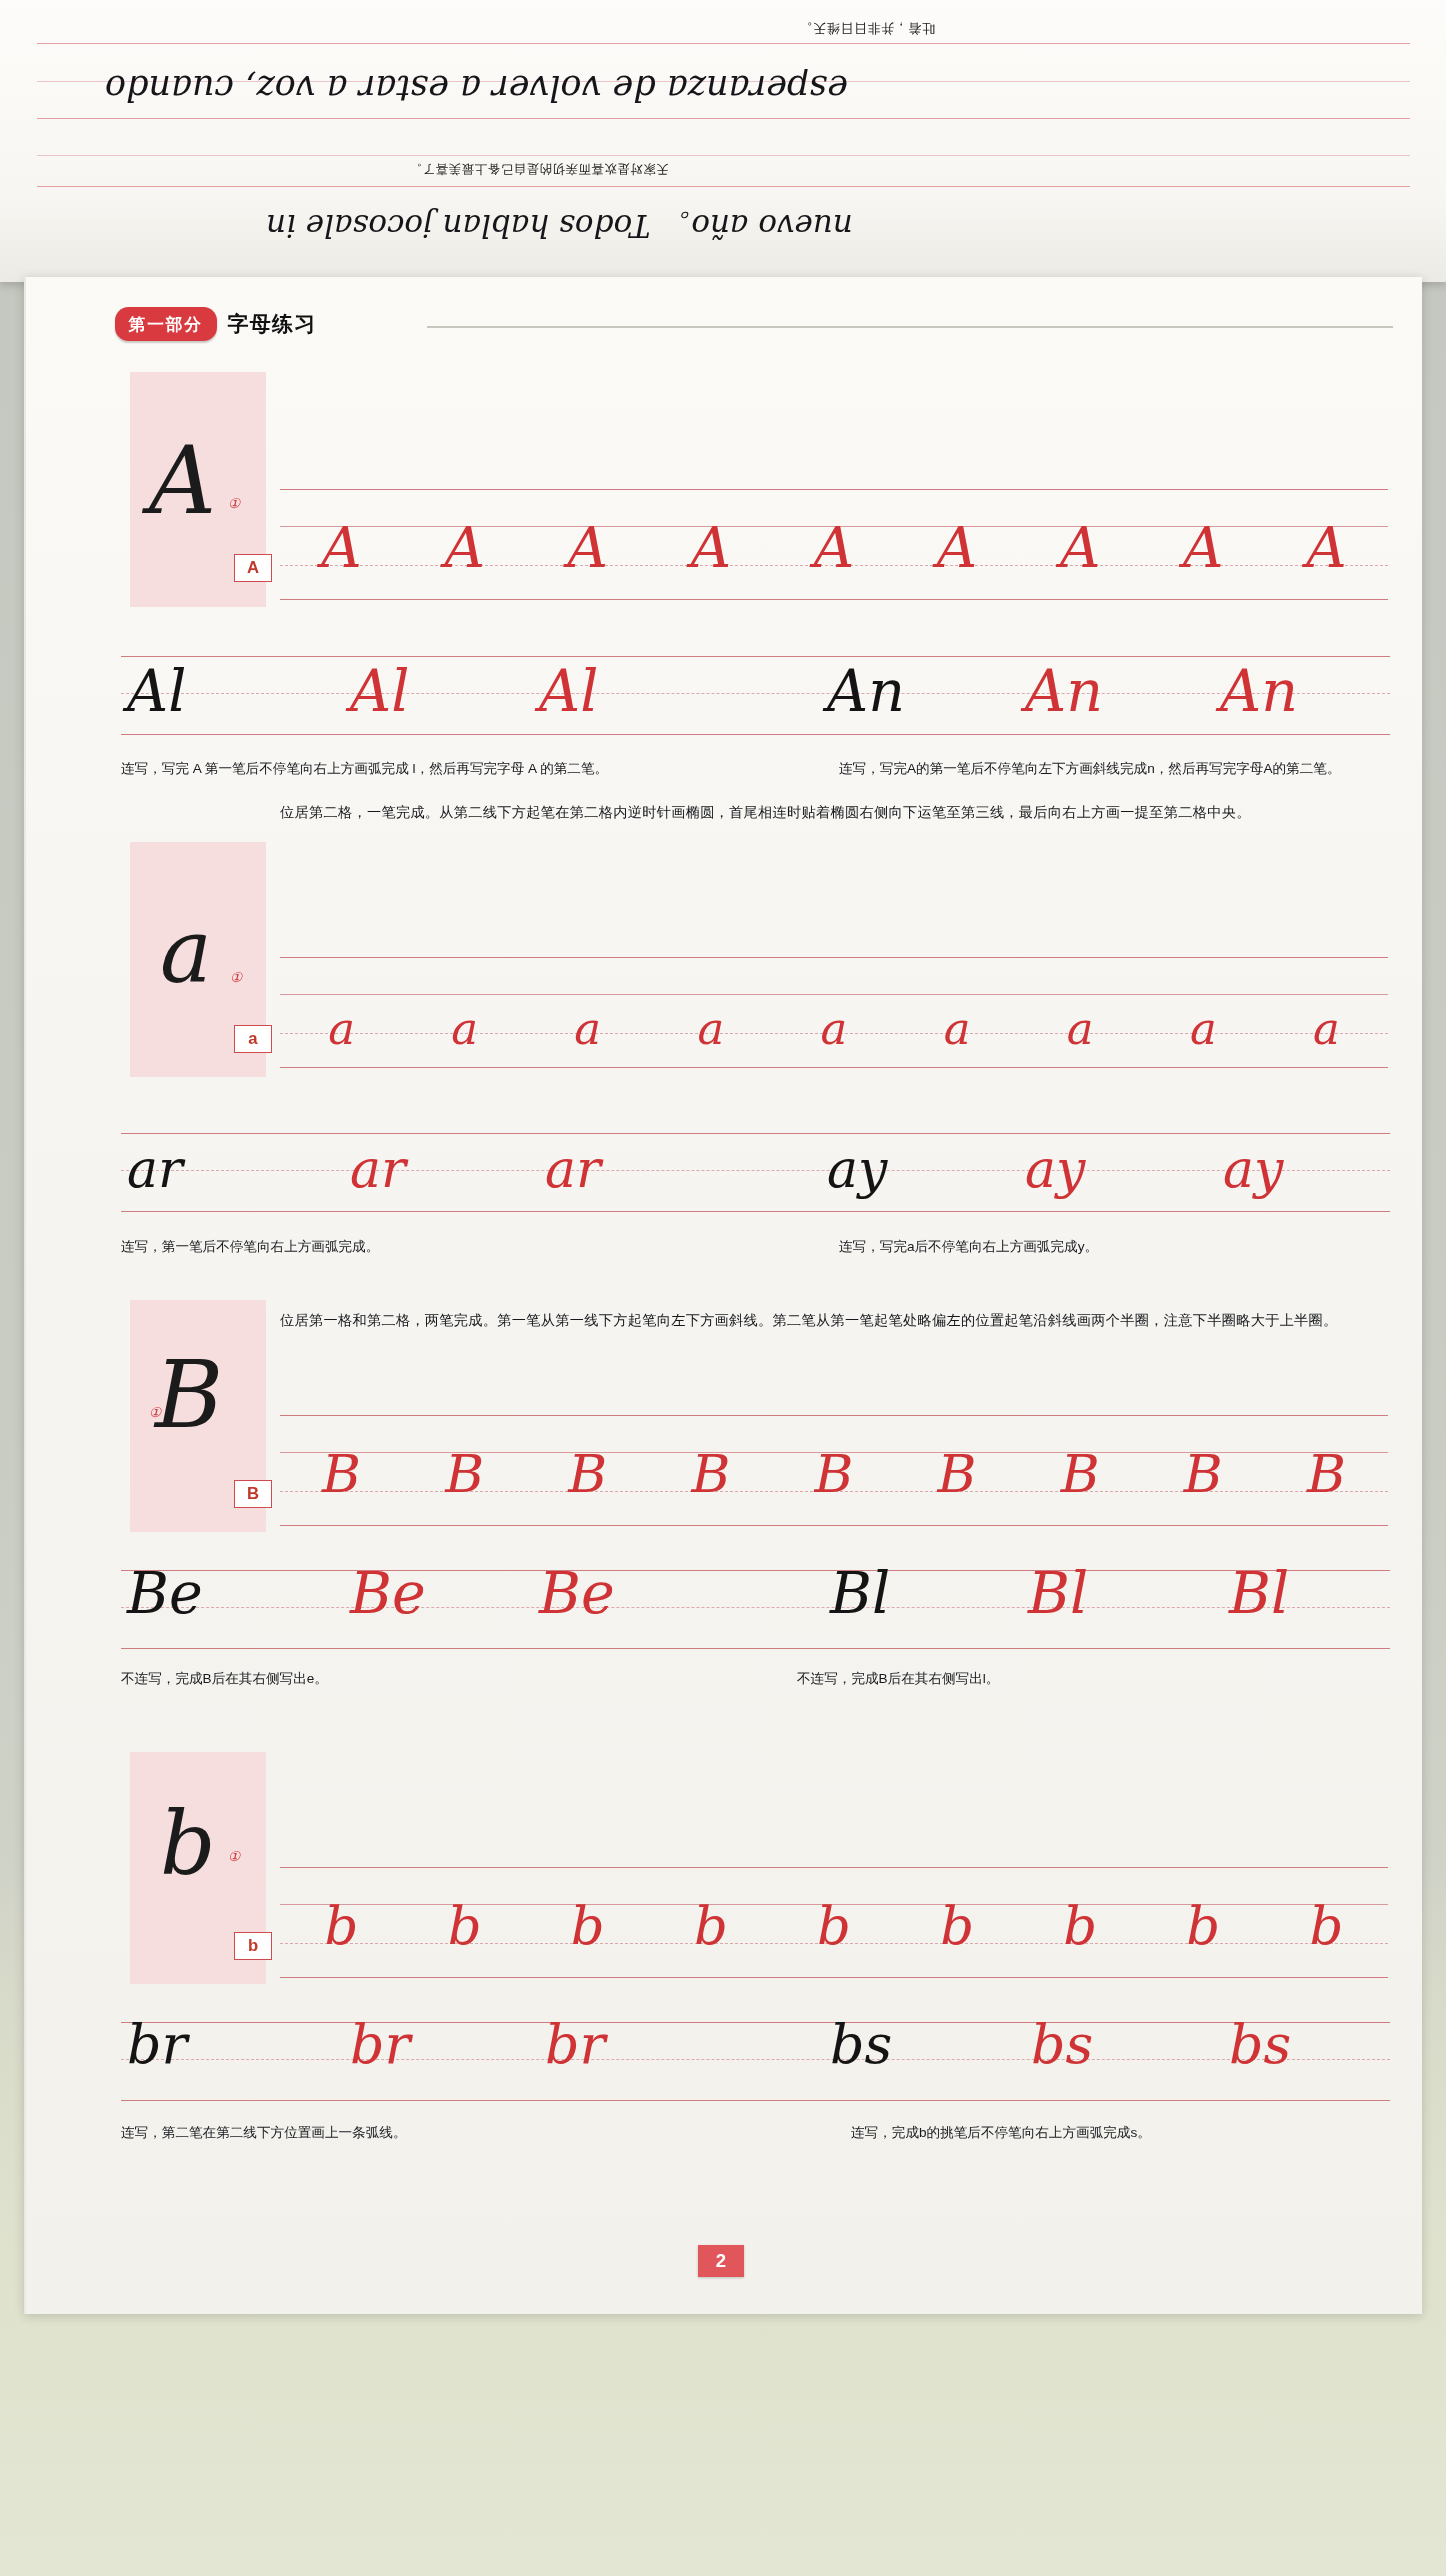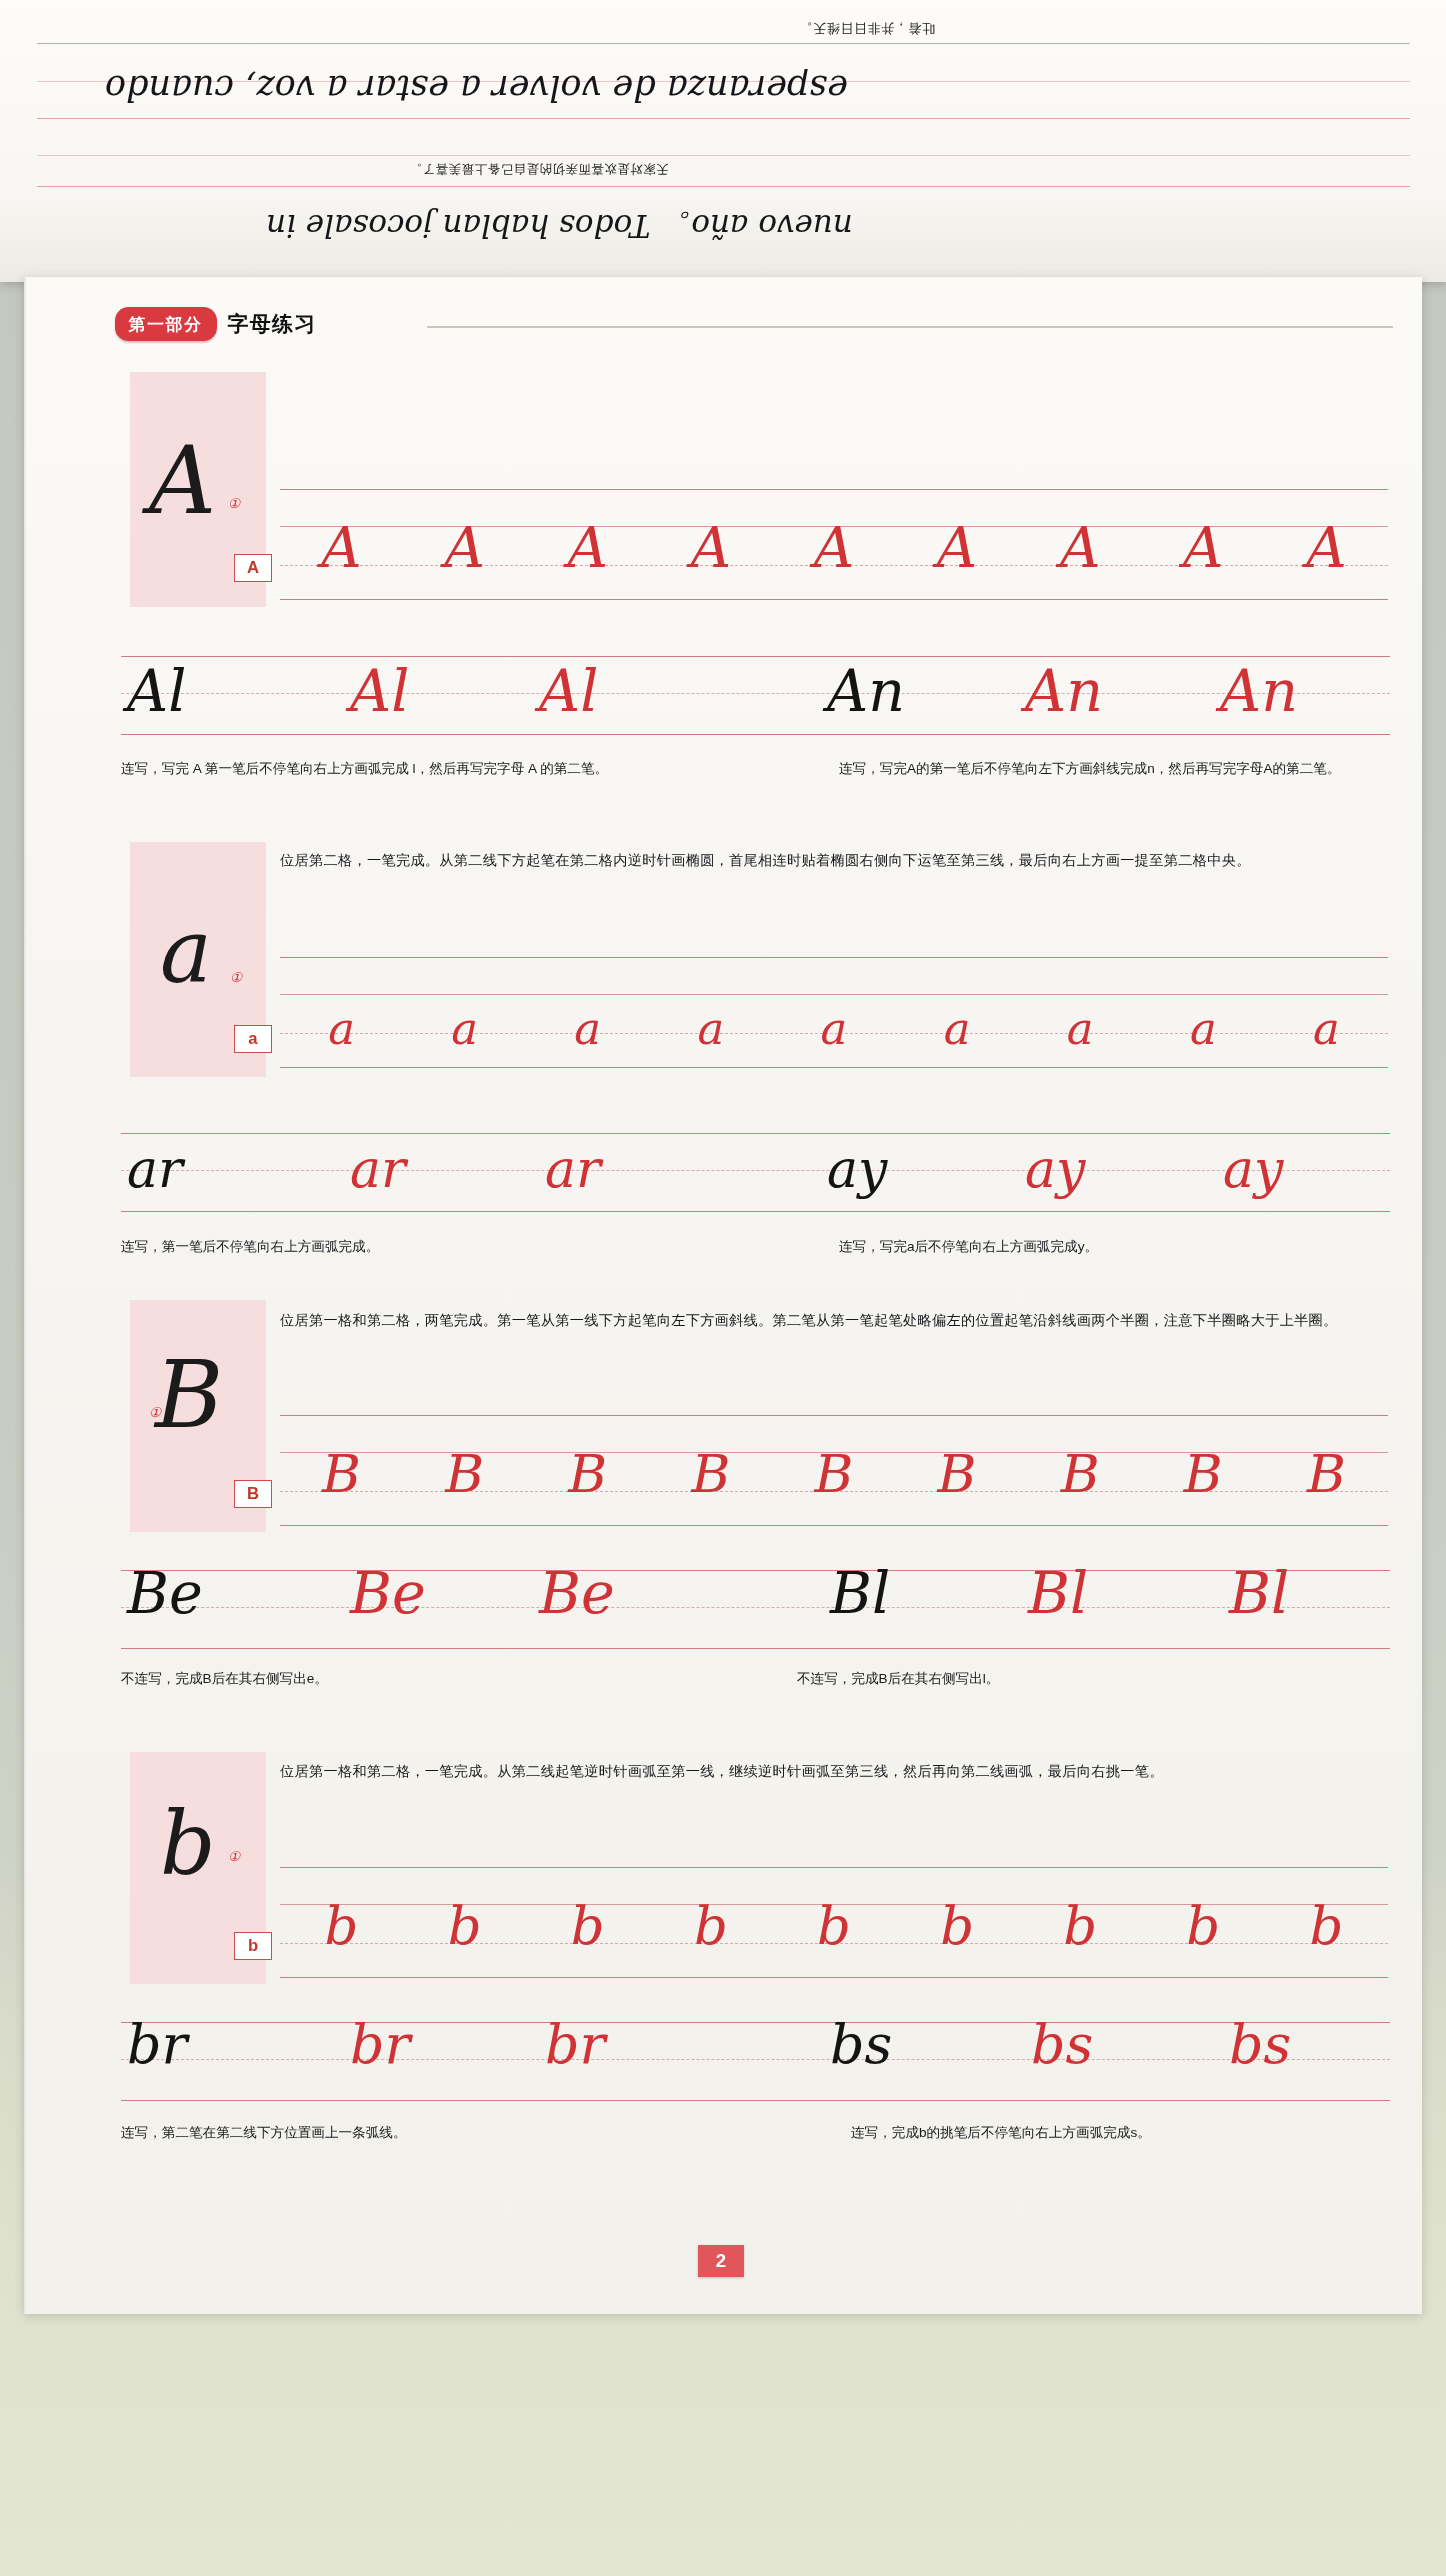--- a/index.html
+++ b/index.html
@@ -120,21 +120,21 @@
   <div class="glyph red" style="left:1220px;top:658px;font-size:57px;">An</div>
 
   <div class="note" style="left:121px;top:757px;width:514px;">连写，写完 A 第一笔后不停笔向右上方画弧完成 l，然后再写完字母 A 的第二笔。</div>
   <div class="note" style="left:839px;top:757px;width:545px;">连写，写完A的第一笔后不停笔向左下方画斜线完成n，然后再写完字母A的第二笔。</div>
 
   <div class="pinkbox" style="left:130px;top:842px;width:136px;height:235px;"></div>
   <div class="thumb" style="left:160px;top:901px;font-size:87px;">a</div>
   <div class="thumb" style="left:230px;top:969px;font-size:13.6px;color:#cf3336;">①</div>
   <div class="capbox" style="left:234px;top:1025px;">a</div>
 
-  <div class="instr" style="left:280px;top:848px;width:1090px;">位居第二格，一笔完成。从第二线下方起笔在第二格内逆时针画椭圆，首尾相连时贴着椭圆右侧向下运笔至第三线，最后向右上方画一提至第二格中央。</div>
+  <div class="instr" style="left:280px;top:800px;width:1090px;">位居第二格，一笔完成。从第二线下方起笔在第二格内逆时针画椭圆，首尾相连时贴着椭圆右侧向下运笔至第三线，最后向右上方画一提至第二格中央。</div>
 
   <div class="staff" style="left:280px;top:957px;width:1108px;height:111px;">
     <i class="top" style="top:0px;"></i>
     <i style="top:37px;"></i>
     <i class="mid" style="top:76px;"></i>
     <i class="bot" style="top:110px;"></i>
   </div>
   <div class="row-letters" style="left:280px;top:985px;width:1108px;height:87px;justify-content:space-around;">
     <span style="font-size:45px;width:111px;">a</span>
     <span style="font-size:45px;width:111px;">a</span>
@@ -200,21 +200,20 @@
   <div class="glyph red" style="left:1229px;top:1560px;font-size:57px;">Bl</div>
 
   <div class="note" style="left:121px;top:1667px;width:545px;">不连写，完成B后在其右侧写出e。</div>
   <div class="note" style="left:797px;top:1667px;width:545px;">不连写，完成B后在其右侧写出l。</div>
 
   <div class="pinkbox" style="left:130px;top:1752px;width:136px;height:232px;"></div>
   <div class="thumb" style="left:160px;top:1793px;font-size:87px;">b</div>
   <div class="thumb" style="left:228px;top:1848px;font-size:13.6px;color:#cf3336;">①</div>
   <div class="capbox" style="left:234px;top:1932px;">b</div>
 
-  <div class="instr" style="left:280px;top:1759px;width:1090px;">位居第一格和第二格，一笔完成。从第二线起笔逆时针画弧至第一线，继续逆时针画弧至第三线，然后再向第二线画弧，最后向右挑一笔。</div>
 
   <div class="staff" style="left:280px;top:1867px;width:1108px;height:111px;">
     <i class="top" style="top:0px;"></i>
     <i style="top:37px;"></i>
     <i class="mid" style="top:76px;"></i>
     <i class="bot" style="top:110px;"></i>
   </div>
   <div class="row-letters" style="left:280px;top:1873px;width:1108px;height:105px;justify-content:space-around;">
     <span style="font-size:53px;width:111px;">b</span>
     <span style="font-size:53px;width:111px;">b</span>

